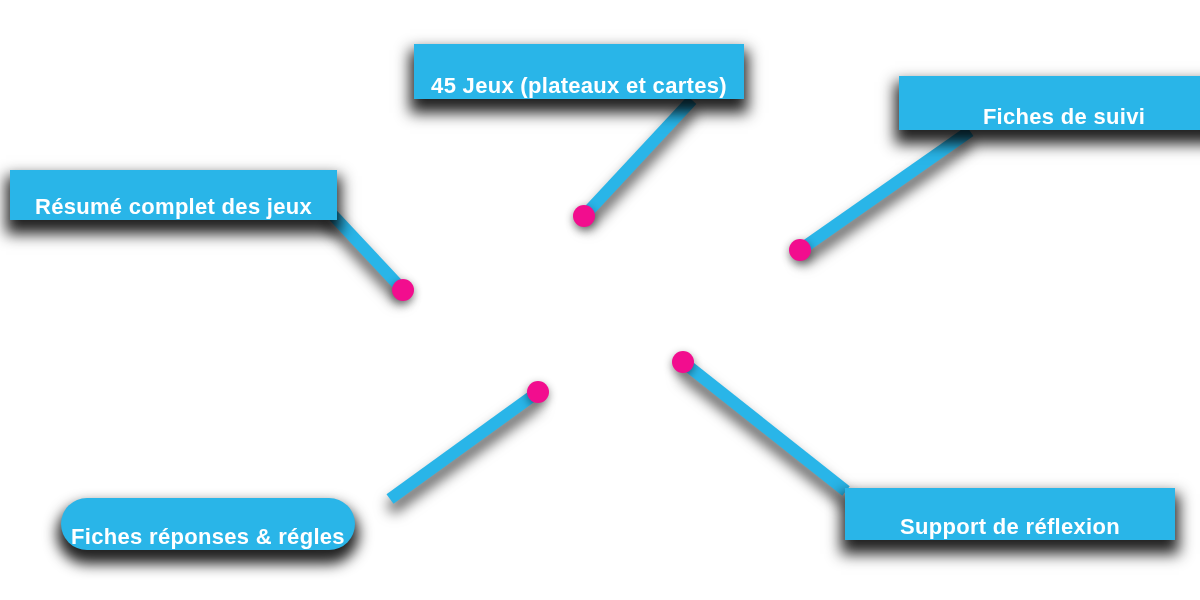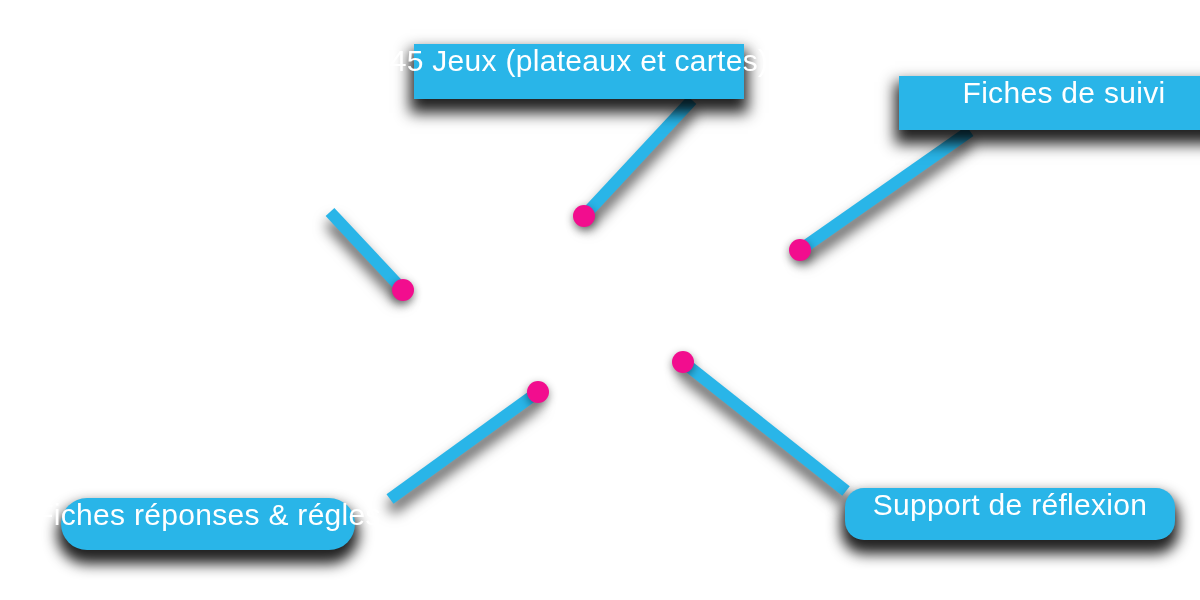--- a/index.html
+++ b/index.html
@@ -29,34 +29,34 @@
   }
   .connector-layer circle {
     fill: #F20D8E;
     filter: drop-shadow(0px 3px 4px rgba(0,0,0,0.45));
   }
   .callout {
     position: absolute;
     background: #29B5E8;
     box-shadow: 0px 10px 14px 4px rgba(0,0,0,0.87);
     color: #ffffff;
-    font-weight: normal;
-    font-size: 30px;
+    font-weight: bold;
+    font-size: 22px;
     letter-spacing: 0.3px;
     display: flex;
-    align-items: flex-start;
+    align-items: flex-end;
     justify-content: center;
     white-space: nowrap;
     text-align: center;
   }
   .callout-jeux     { left: 414px; top: 44px;  width: 330px; height: 55px; }
   .callout-suivi    { left: 853px; top: 76px;  width: 330px; height: 54px; margin-left: 46px; }
   .callout-resume   { left: 10px;  top: 170px; width: 327px; height: 50px; }
   .callout-reponses { left: 61px;  top: 498px; width: 294px; height: 52px; border-radius: 26px; }
-  .callout-support  { left: 845px; top: 488px; width: 330px; height: 52px; border-radius: 19px; }
+  .callout-support  { left: 845px; top: 488px; width: 330px; height: 52px; }
 </style>
 </head>
 <body>
 
 <div class="stage">
 
   <svg class="connector-layer" viewBox="0 0 1200 600">
 
     <line x1="692" y1="100" x2="584" y2="216"></line>
     <line x1="970" y1="131" x2="800" y2="250"></line>
@@ -72,20 +72,23 @@
   </svg>
 
   <div class="callout callout-jeux">
     <span>45 Jeux (plateaux et cartes)</span>
   </div>
 
   <div class="callout callout-suivi">
     <span>Fiches de suivi</span>
   </div>
 
+  <div class="callout callout-resume">
+    <span>Résumé complet des jeux</span>
+  </div>
 
   <div class="callout callout-reponses">
     <span>Fiches réponses &amp; régles</span>
   </div>
 
   <div class="callout callout-support">
     <span>Support de réflexion</span>
   </div>
 
 </div>

